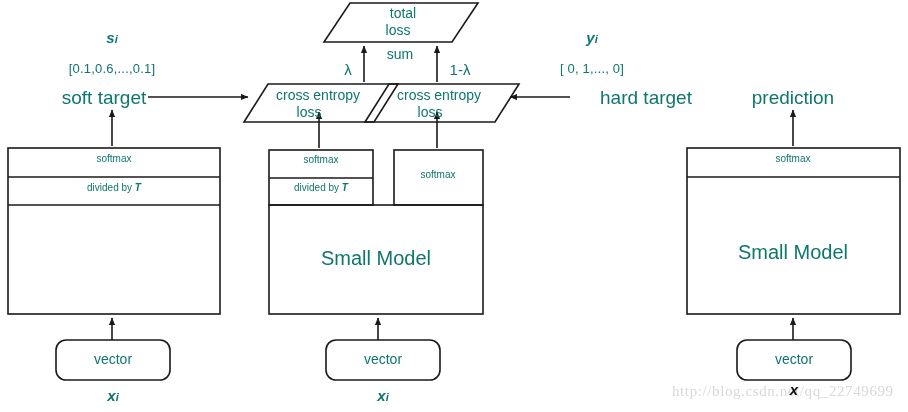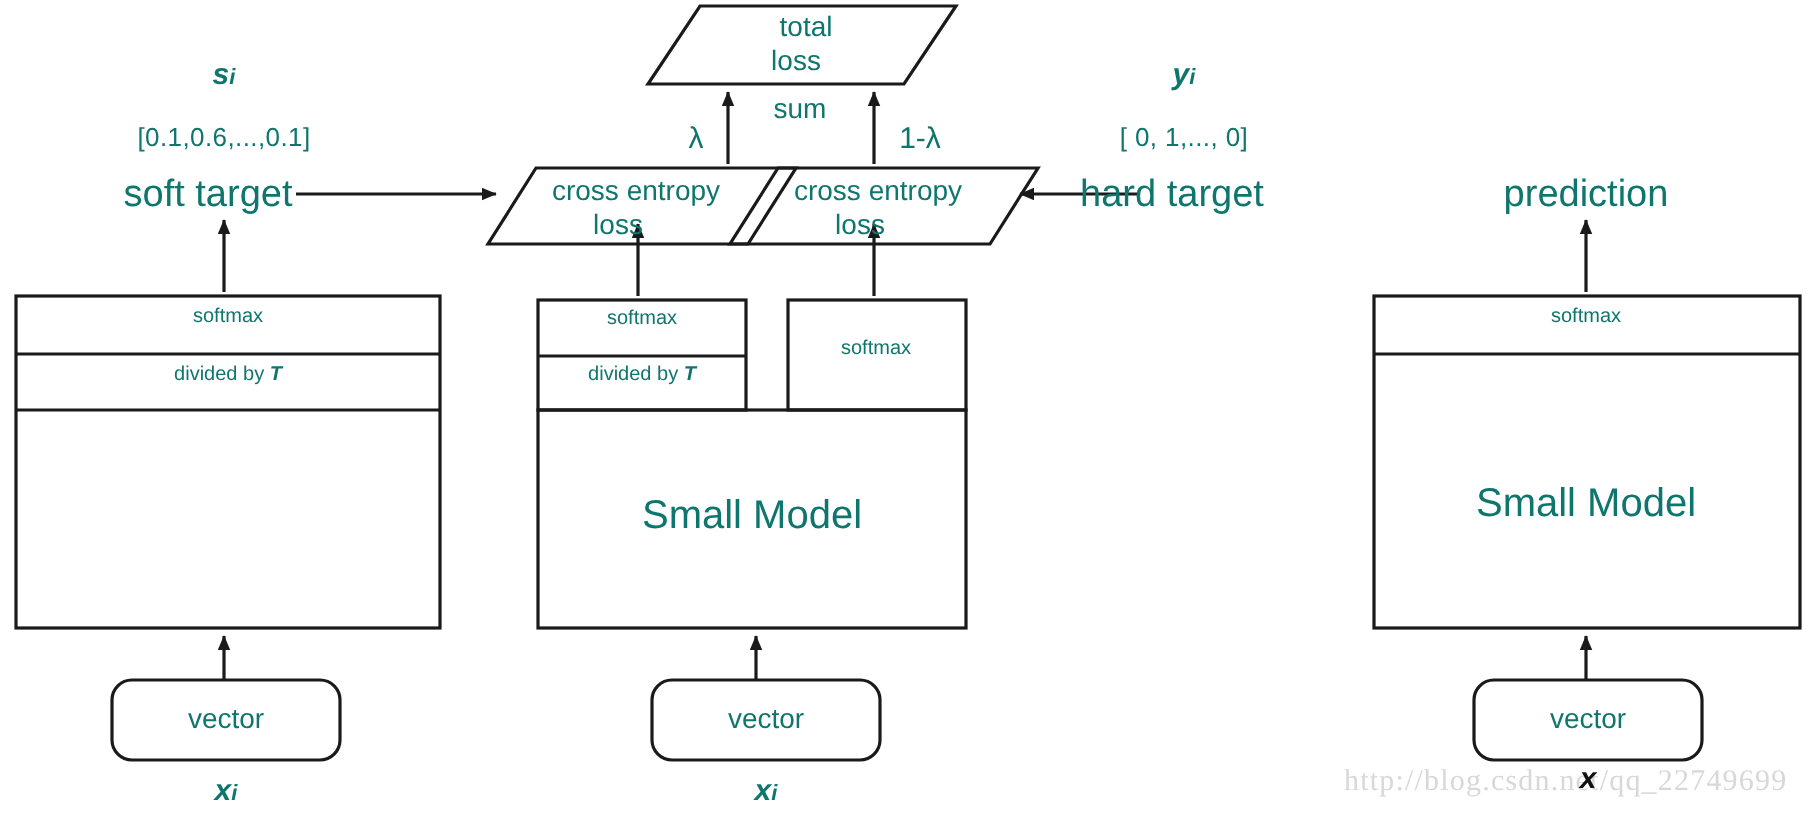--- a/index.html
+++ b/index.html
@@ -149,21 +149,21 @@
   <div class="lbl c t-loss" style="left:318px; top:88px;">cross entropy</div>
   <div class="lbl c t-loss" style="left:309px; top:105px;">loss</div>
 
   <div class="lbl c t-loss" style="left:439px; top:88px;">cross entropy</div>
   <div class="lbl c t-loss" style="left:430px; top:105px;">loss</div>
 
   <div class="lbl c t-sym" style="left:592px; top:30px;"><span>y</span><span class="sub">i</span></div>
 
   <div class="lbl c t-vecnum" style="left:592px; top:62px;">[ 0, 1,..., 0]</div>
 
-  <div class="lbl c t-soft" style="left:586px; top:88px;">hard target</div>
+  <div class="lbl c t-soft" style="left:646px; top:88px;">hard target</div>
 
   <div class="lbl c t-soft" style="left:793px; top:88px;">prediction</div>
 
   <div class="lbl c t-box" style="left:793px; top:154px;">softmax</div>
 
   <div class="lbl c t-model" style="left:793px; top:242px;">Small Model</div>
 
   <div class="lbl c t-vec" style="left:794px; top:352px;">vector</div>
 
   <div class="watermark" style="left:672px; top:383px;">http://blog.csdn.net/qq_22749699</div>

